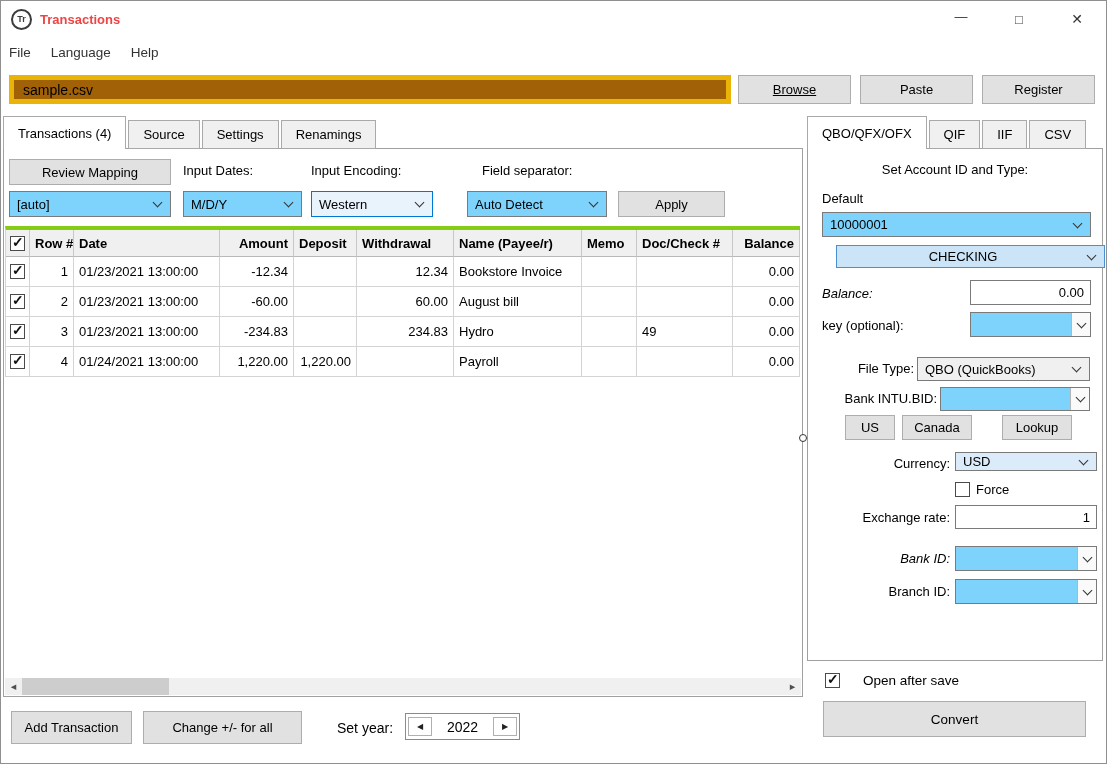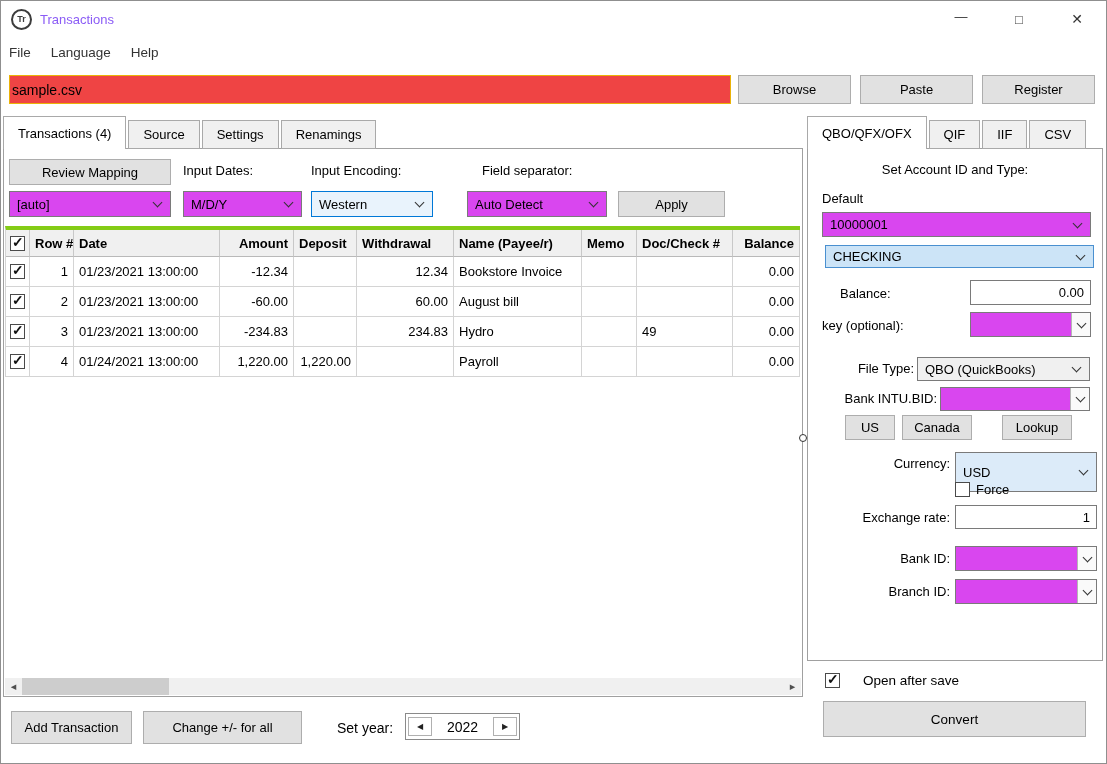--- a/index.html
+++ b/index.html
@@ -4,57 +4,57 @@
 <style>
   * { margin:0; padding:0; box-sizing:border-box; }
   html,body { width:1107px; height:764px; }
   body { font-family:"Liberation Sans", sans-serif; font-size:13px; color:#000; background:#d8d8d8; }
   .window { position:relative; width:1107px; height:764px; background:#fff; border:1px solid #8f8f8f; overflow:hidden; }
 
   
   .titlebar { position:absolute; left:0; top:0; right:0; height:36px; display:flex; align-items:center; }
   .app-icon { width:21px; height:21px; border:2px solid #3c3c3c; border-radius:50%; margin-left:10px;
               display:flex; align-items:center; justify-content:center; font-size:9px; font-weight:bold; color:#3c3c3c; }
-  .win-title { margin-left:8px; color:#8b5cf6; font-size:13px; }
+  .win-title { margin-left:8px; color:#ef4444; font-size:13px;font-weight:bold; }
   .win-controls { position:absolute; right:0; top:0; height:36px; display:flex; }
   .win-btn { width:58px; height:36px; display:flex; align-items:center; justify-content:center; color:#333; }
   .glyph-min { font-size:13px; margin-top:-5px; }
   .glyph-max { font-size:13px; color:#444; }
   .glyph-close { font-size:14px; color:#333; }
 
   
   .menubar { position:absolute; left:0; top:36px; right:0; height:30px; display:flex; align-items:center; gap:20px; padding-left:8px; }
   .menu-item { color:#333; font-size:13.5px; }
 
   
   .filebar { position:absolute; left:8px; top:74px; right:11px; height:29px; display:flex; align-items:stretch; }
-  .file-input { flex:1; border:1px solid #eab308; padding:0 2px; font-size:14px; font-family:inherit; outline:none; background:#ef4444; color:#000; }
+  .file-input { flex:1; border:5px solid #eab308; padding:0 9px; font-size:14px; font-family:inherit; outline:none; background:#a16207; color:#000; }
   .btn { background:#e1e1e1; border:1px solid #adadad; display:flex; align-items:center; justify-content:center;
          font-size:13px; color:#000; white-space:nowrap; cursor:default; }
   .fb { width:113px; margin-left:9px; }
-  .filebar .fb:first-of-type { margin-left:7px; }
+  .filebar .fb:first-of-type { margin-left:7px;text-decoration:underline; }
   .abtn { position:absolute; }
 
   
   .tabs { position:absolute; height:33px; display:flex; align-items:flex-end; }
   .left-tabs { left:2px; top:115px; }
   .right-tabs { left:806px; top:115px;justify-content:center; }
   .tab { height:29px; background:#f0f0f0; border:1px solid #a9a9a9; display:flex; align-items:center;
          padding:0 14px; margin-right:2px; font-size:13px; position:relative; z-index:1; }
   .tab.active { height:33px; background:#fff; border-bottom:none; z-index:3; }
 
   
   .panel { position:absolute; background:#fff; border:1px solid #a0a0a0; }
   .left-panel  { left:2px;   top:147px; width:800px; height:549px; }
   .right-panel { left:806px; top:147px; width:296px; height:513px; }
   .lbl { position:absolute; font-size:13px; white-space:nowrap; }
   .lbl.r { text-align:right; }
 
   
-  .combo { position:absolute; background:#d946ef; border:1px solid #7a7a7a; display:flex; align-items:center;
+  .combo { position:absolute; background:#7dd3fc; border:1px solid #7a7a7a; display:flex; align-items:center;
            padding:0 22px 0 7px; font-size:13px; overflow:hidden; }
   .cval { white-space:nowrap; overflow:hidden; }
   .chev { position:absolute; right:9px; top:50%; width:7px; height:7px;
           border-right:1.5px solid #333; border-bottom:1.5px solid #333;
           transform:translateY(-72%) rotate(45deg); }
   .combo.focus { border:1px solid #0078d7; background:#e9f3fc; }
   .combo.sel   { border:1px solid #4a90d0; background:#cce4f7; }
   .combo.sel2  { background:#dcebf9; }
   .combo.gray  { background:#f0f0f0; }
   .combo.edit  { padding-right:24px; }
@@ -274,26 +274,26 @@
   </div>
 
   <div class="panel right-panel">
     <div class="rp-title">Set Account ID and Type:</div>
     <span class="lbl" style="left:14px;top:42px;">Default</span>
 
     <div class="combo" style="left:14px;top:63px;width:269px;height:25px;">
       <span class="cval">10000001</span>
       <span class="chev"></span>
     </div>
-    <div class="combo sel" style="left:17px;top:96px;width:269px;height:23px;">
+    <div class="combo sel" style="left:28px;top:96px;width:269px;height:23px;justify-content:center;">
       <span class="cval">CHECKING</span>
       <span class="chev"></span>
     </div>
 
-    <span class="lbl" style="left:32px;top:137px;">Balance:</span>
+    <span class="lbl" style="left:14px;top:137px;font-style:italic;">Balance:</span>
     <input class="tinput num" style="left: 162px; top: 131px; width: 121px; height: 25px;" value="0.00">
 
     <span class="lbl" style="left:14px;top:169px;">key (optional):</span>
     <div class="combo edit" style="left:162px;top:163px;width:121px;height:25px;">
       <span class="cval"></span>
       <span class="chevwrap">
           <span class="chev"></span>
         </span>
     </div>
 
@@ -309,34 +309,34 @@
       <span class="chevwrap">
           <span class="chev"></span>
         </span>
     </div>
 
     <div class="btn abtn" style="left:37px;top:266px;width:50px;height:25px;">US</div>
     <div class="btn abtn" style="left:94px;top:266px;width:70px;height:25px;">Canada</div>
     <div class="btn abtn" style="left:194px;top:266px;width:70px;height:25px;text-align:center;">Lookup</div>
 
     <span class="lbl r" style="right:152px;top:307px;">Currency:</span>
-    <div class="combo sel2" style="left:147px;top:303px;width:142px;height:40px;">
+    <div class="combo sel2" style="left:147px;top:303px;width:142px;height:19px;">
       <span class="cval">USD</span>
       <span class="chev"></span>
     </div>
 
     <div class="forcewrap">
       <span class="cb"></span>
       <span>Force</span>
     </div>
 
     <span class="lbl r" style="right:152px;top:361px;">Exchange rate:</span>
     <input class="tinput num" style="left: 147px; top: 356px; width: 142px; height: 24px;" value="1">
 
-    <span class="lbl r" style="right:152px;top:402px;">Bank ID:</span>
+    <span class="lbl r" style="right:152px;top:402px;font-style:italic;">Bank ID:</span>
     <div class="combo edit" style="left:147px;top:397px;width:142px;height:25px;">
       <span class="cval"></span>
       <span class="chevwrap">
           <span class="chev"></span>
         </span>
     </div>
 
     <span class="lbl r" style="right:152px;top:435px;">Branch ID:</span>
     <div class="combo edit" style="left:147px;top:430px;width:142px;height:25px;">
       <span class="cval"></span>

